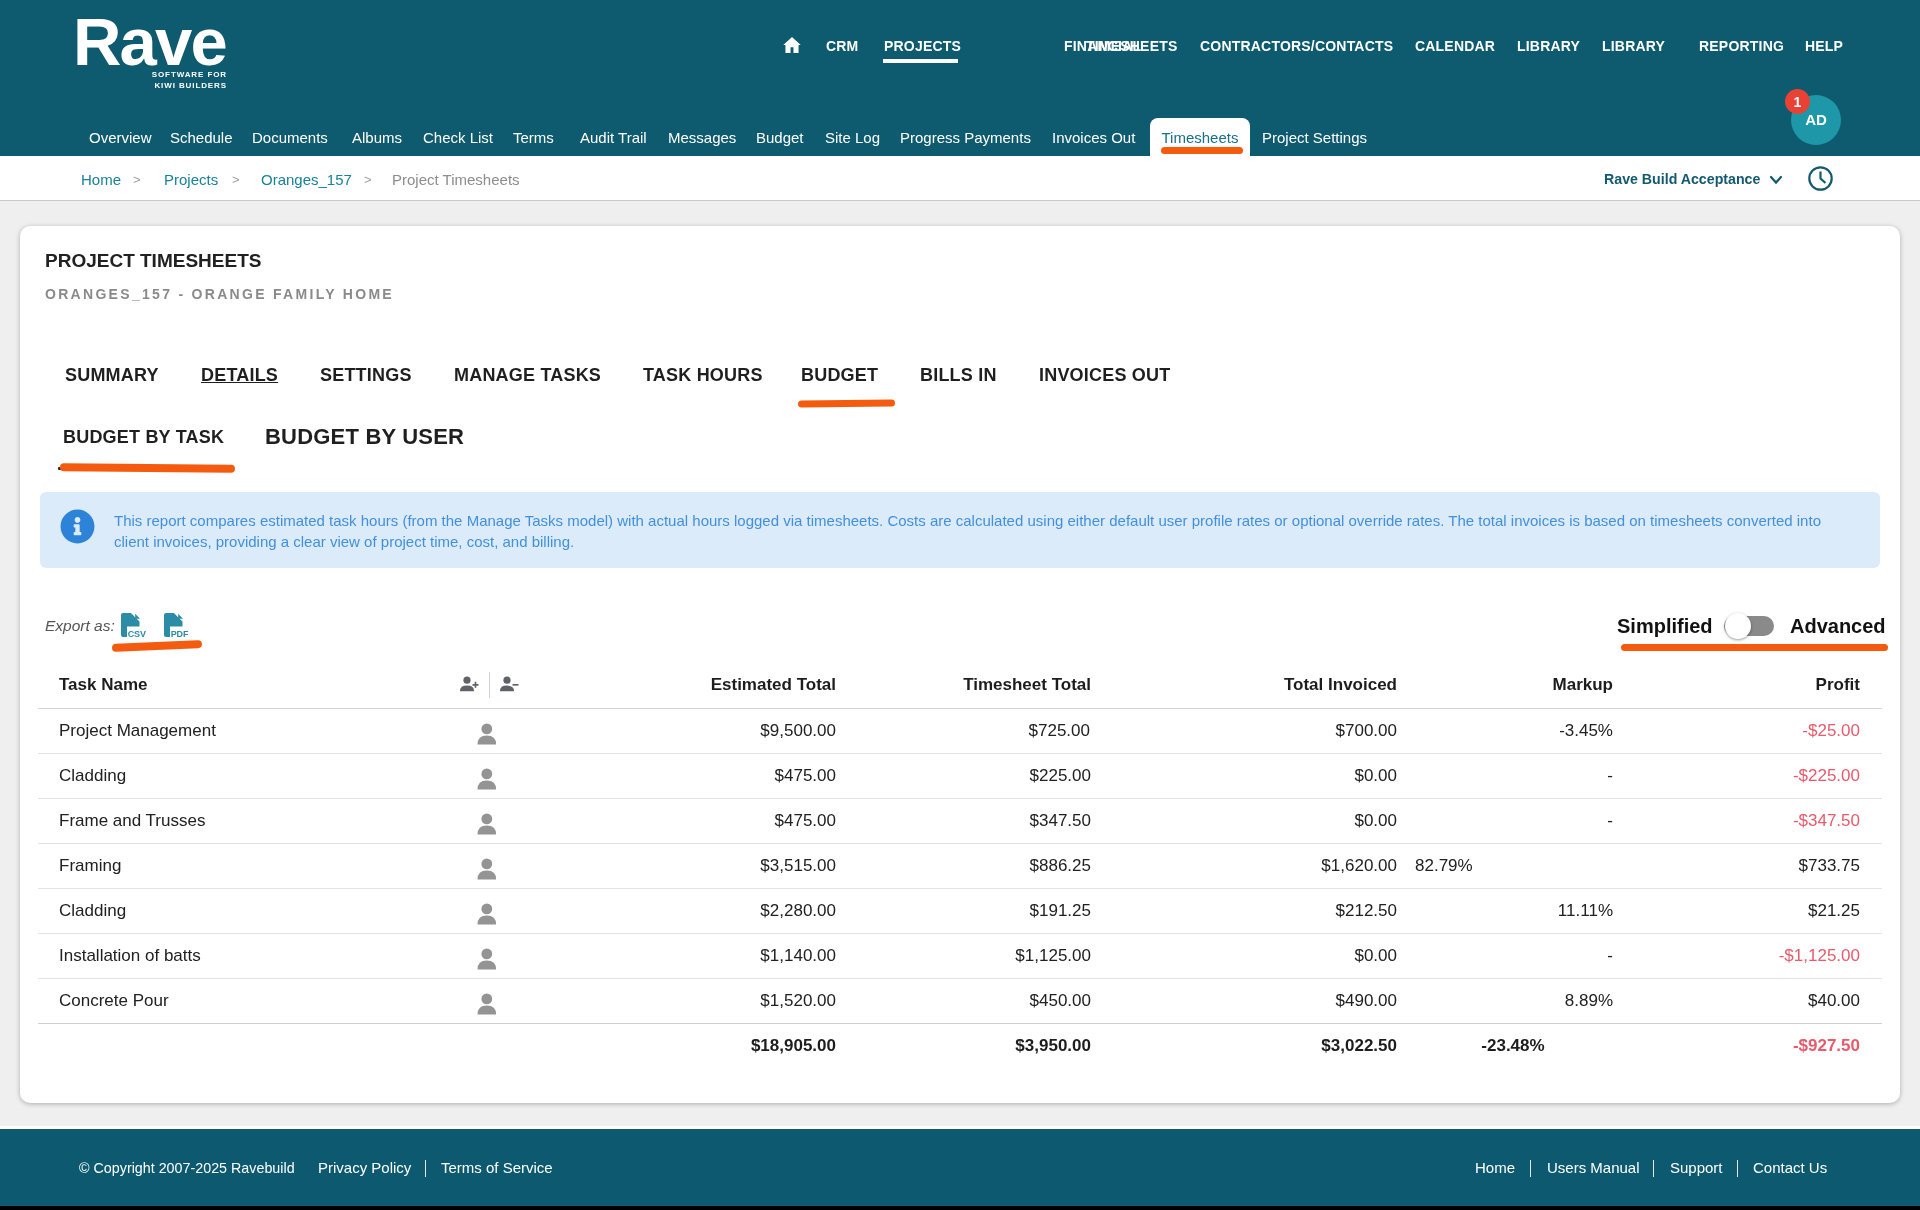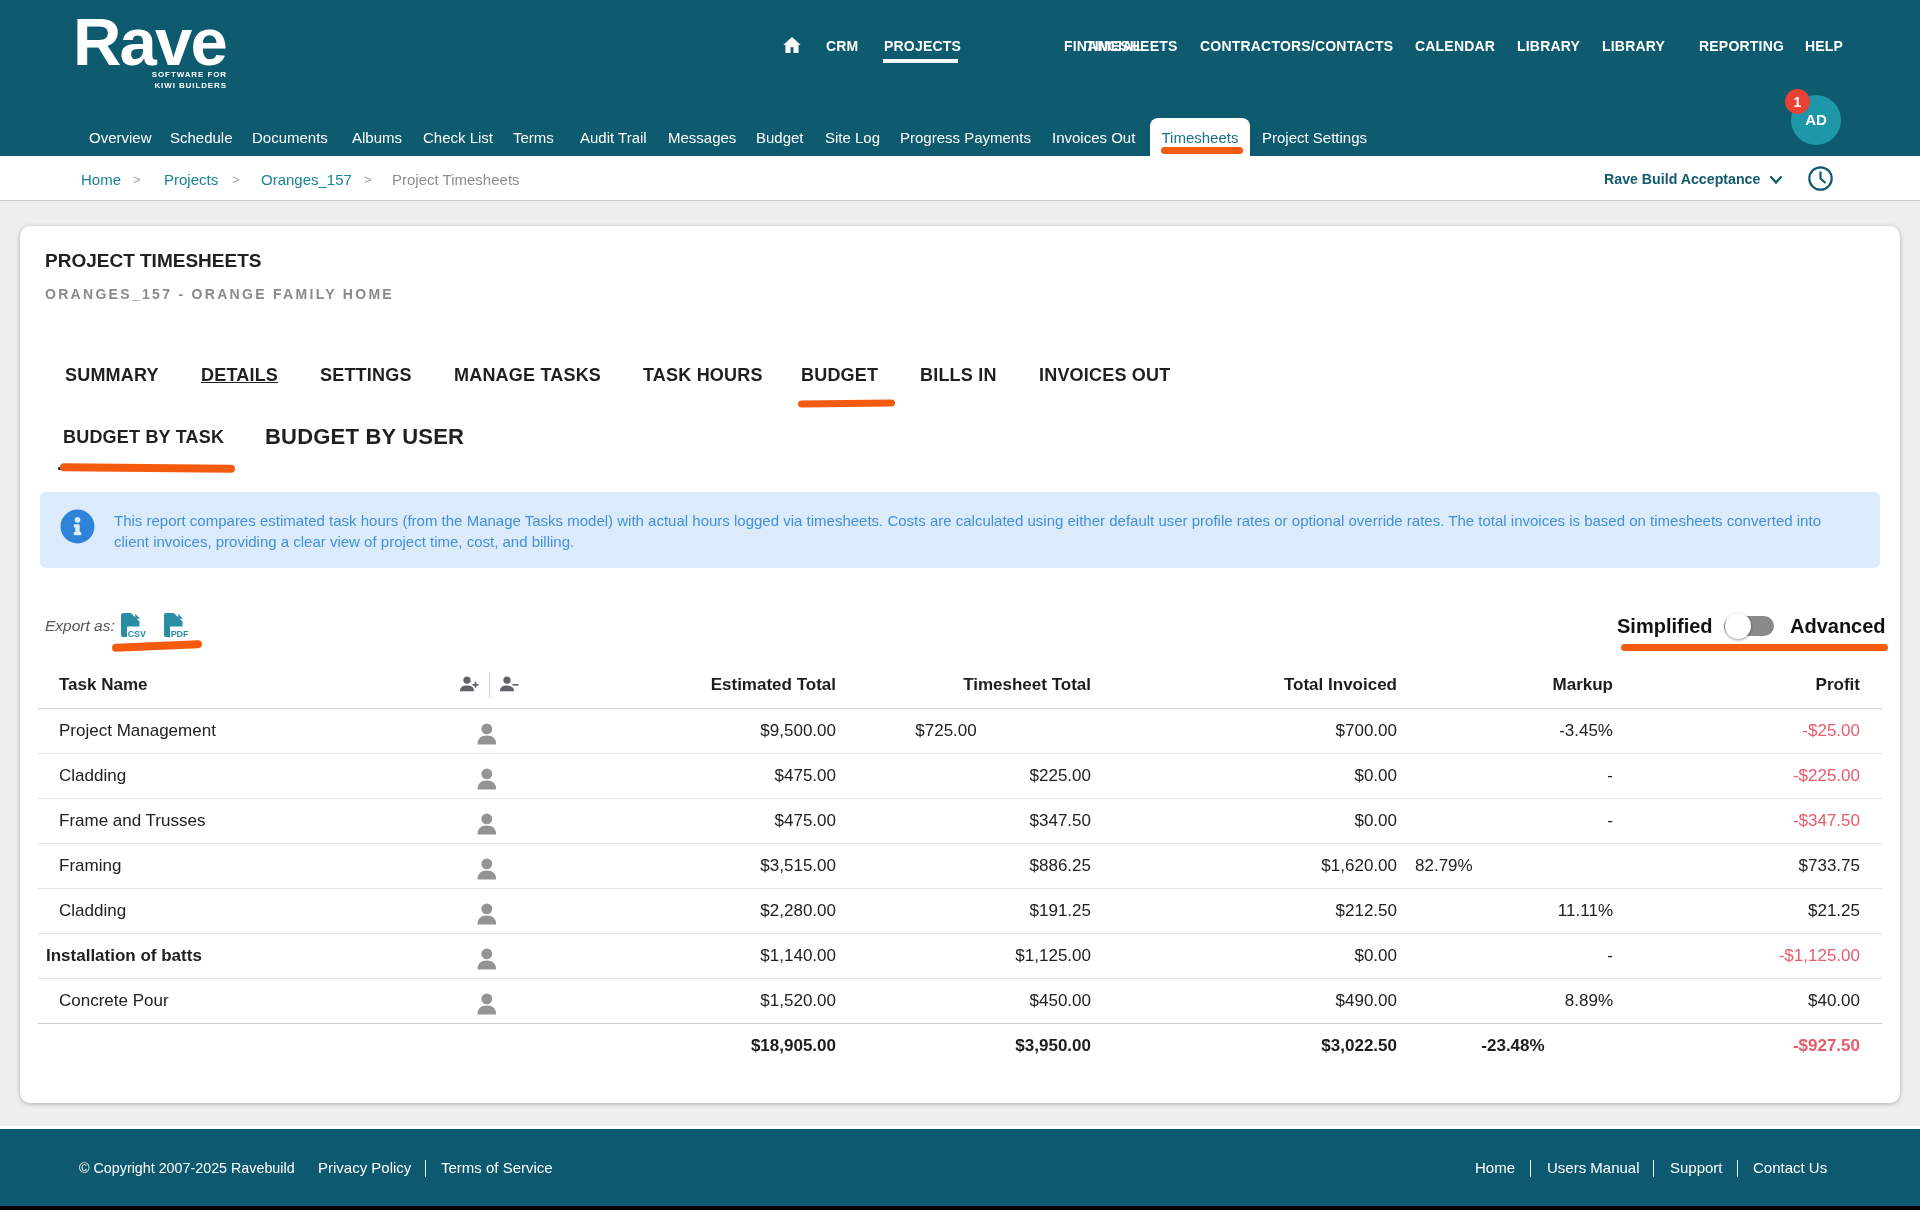--- a/index.html
+++ b/index.html
@@ -144,21 +144,21 @@
     </svg>
   <div class="abs th" style="left:636px; top:673px; width:200px; text-align:right;">Estimated Total</div>
   <div class="abs th" style="left:891px; top:673px; width:200px; text-align:right;">Timesheet Total</div>
   <div class="abs th" style="left:1197px; top:673px; width:200px; text-align:right;">Total Invoiced</div>
   <div class="abs th" style="left:1413px; top:673px; width:200px; text-align:right;">Markup</div>
   <div class="abs th" style="left:1660px; top:673px; width:200px; text-align:right;">Profit</div>
   <div class="rowline" style="top:708px; background:#d5d5d5;"></div>
 
   <div class="abs td" style="left:59px; top:719px;">Project Management</div>
   <div class="abs td" style="left:636px; top:719px; width:200px; text-align:right;">$9,500.00</div>
-  <div class="abs td" style="left:846px; top:719px; width:200px; text-align:center;">$725.00</div>
+  <div class="abs td" style="left:890px; top:719px; width:200px; text-align:right;">$725.00</div>
   <div class="abs td" style="left:1197px; top:719px; width:200px; text-align:right;">$700.00</div>
   <div class="abs td" style="left:1413px; top:719px; width:200px; text-align:right;">-3.45%</div>
   <div class="abs td neg" style="left:1660px; top:719px; width:200px; text-align:right;">-$25.00</div>
   <div class="rowline" style="top:753px;"></div>
 
   <div class="abs td" style="left:59px; top:764px;">Cladding</div>
   <div class="abs td" style="left:636px; top:764px; width:200px; text-align:right;">$475.00</div>
   <div class="abs td" style="left:891px; top:764px; width:200px; text-align:right;">$225.00</div>
   <div class="abs td" style="left:1197px; top:764px; width:200px; text-align:right;">$0.00</div>
   <div class="abs td" style="left:1413px; top:764px; width:200px; text-align:right;">-</div>
@@ -182,21 +182,21 @@
   <div class="rowline" style="top:888px;"></div>
 
   <div class="abs td" style="left:59px; top:899px;">Cladding</div>
   <div class="abs td" style="left:636px; top:899px; width:200px; text-align:right;">$2,280.00</div>
   <div class="abs td" style="left:891px; top:899px; width:200px; text-align:right;">$191.25</div>
   <div class="abs td" style="left:1197px; top:899px; width:200px; text-align:right;">$212.50</div>
   <div class="abs td" style="left:1413px; top:899px; width:200px; text-align:right;">11.11%</div>
   <div class="abs td" style="left:1660px; top:899px; width:200px; text-align:right;">$21.25</div>
   <div class="rowline" style="top:933px;"></div>
 
-  <div class="abs td" style="left:46px; top:944px;font-weight:bold;">Installation of batts</div>
+  <div class="abs td" style="left:59px; top:944px;">Installation of batts</div>
   <div class="abs td" style="left:636px; top:944px; width:200px; text-align:right;">$1,140.00</div>
   <div class="abs td" style="left:891px; top:944px; width:200px; text-align:right;">$1,125.00</div>
   <div class="abs td" style="left:1197px; top:944px; width:200px; text-align:right;">$0.00</div>
   <div class="abs td" style="left:1413px; top:944px; width:200px; text-align:right;">-</div>
   <div class="abs td neg" style="left:1660px; top:944px; width:200px; text-align:right;">-$1,125.00</div>
   <div class="rowline" style="top:978px;"></div>
 
   <div class="abs td" style="left:59px; top:989px;">Concrete Pour</div>
   <div class="abs td" style="left:636px; top:989px; width:200px; text-align:right;">$1,520.00</div>
   <div class="abs td" style="left:891px; top:989px; width:200px; text-align:right;">$450.00</div>

